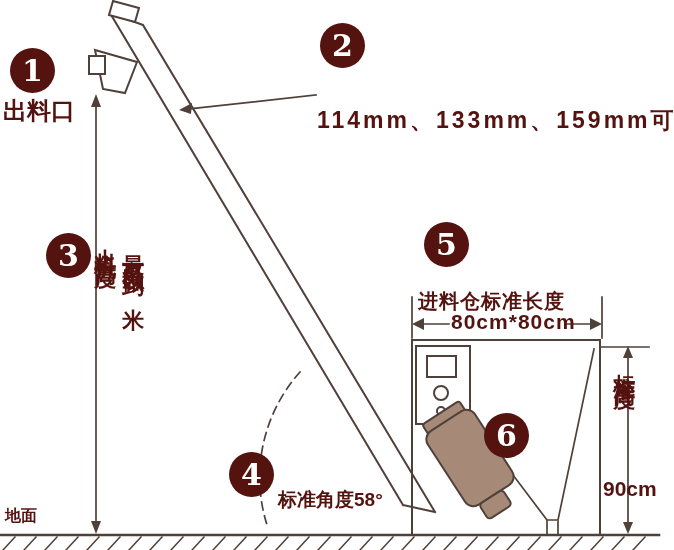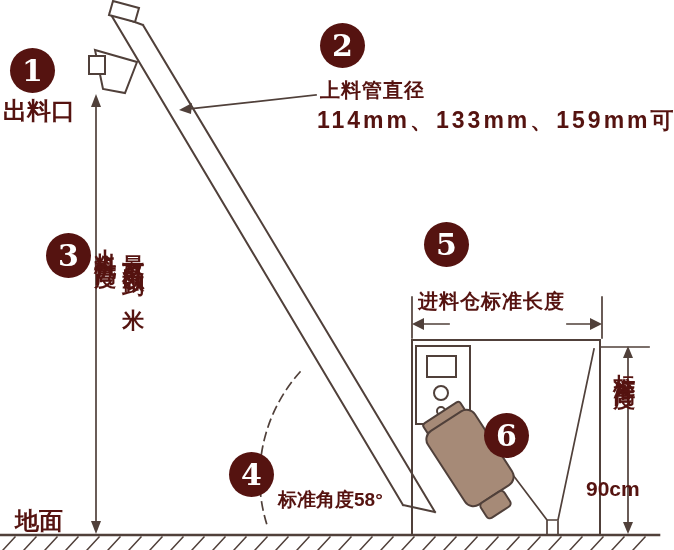--- a/index.html
+++ b/index.html
@@ -106,28 +106,28 @@
 
   <div class="badge" style="left:10px;top:48px">1</div>
   <div class="badge" style="left:320px;top:23px">2</div>
   <div class="badge" style="left:46px;top:233px">3</div>
   <div class="badge" style="left:229px;top:452px">4</div>
   <div class="badge" style="left:424px;top:222px">5</div>
   <div class="badge" style="left:484px;top:413px">6</div>
 
   <div class="t" style="left:3px;top:97px;font-size:24px">出料口</div>
 
-  <div class="t" style="left:320px;top:79px;font-size:20px;letter-spacing:1px">上料管直径</div>
   <div class="t" style="left:317px;top:107px;font-size:23px;letter-spacing:3px">114mm、133mm、159mm可</div>
 
   <div class="t vert" style="left:93px;top:231px;font-size:22px">上料机高度</div>
   <div class="t vert" style="left:121px;top:238px;font-size:22px">最高可以做到7米</div>
 
   <div class="t" style="left:278px;top:489px;font-size:19px">标准角度58°</div>
 
   <div class="t" style="left:418px;top:290px;font-size:20px;letter-spacing:1px">进料仓标准长度</div>
+  <div class="t" style="left:451px;top:310px;font-size:21px;letter-spacing:1px">80cm*80cm</div>
 
   <div class="t vert" style="left:612px;top:356px;font-size:22px">标准高度</div>
-  <div class="t" style="left:586px;top:477px;font-size:21px">90cm</div>
+  <div class="t" style="left:603px;top:477px;font-size:21px">90cm</div>
 
-  <div class="t" style="left:15px;top:507px;font-size:24px">地面</div>
+  <div class="t" style="left:5px;top:507px;font-size:16px">地面</div>
 
 </div>
 
 </body></html>

